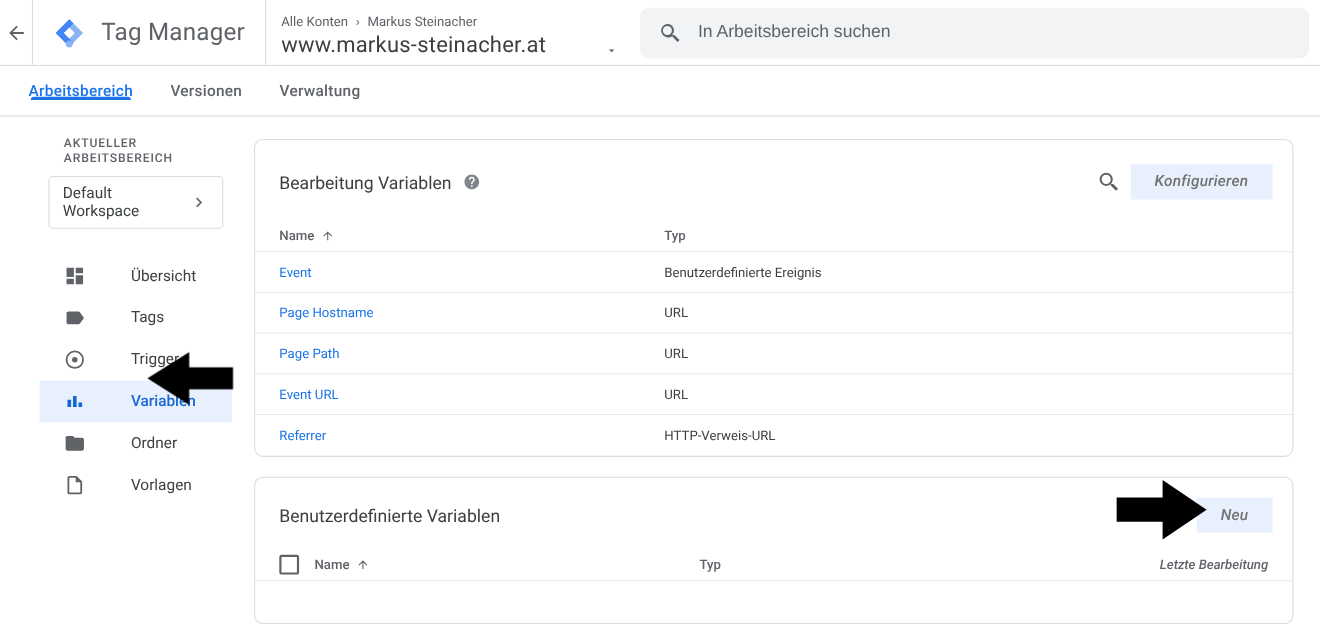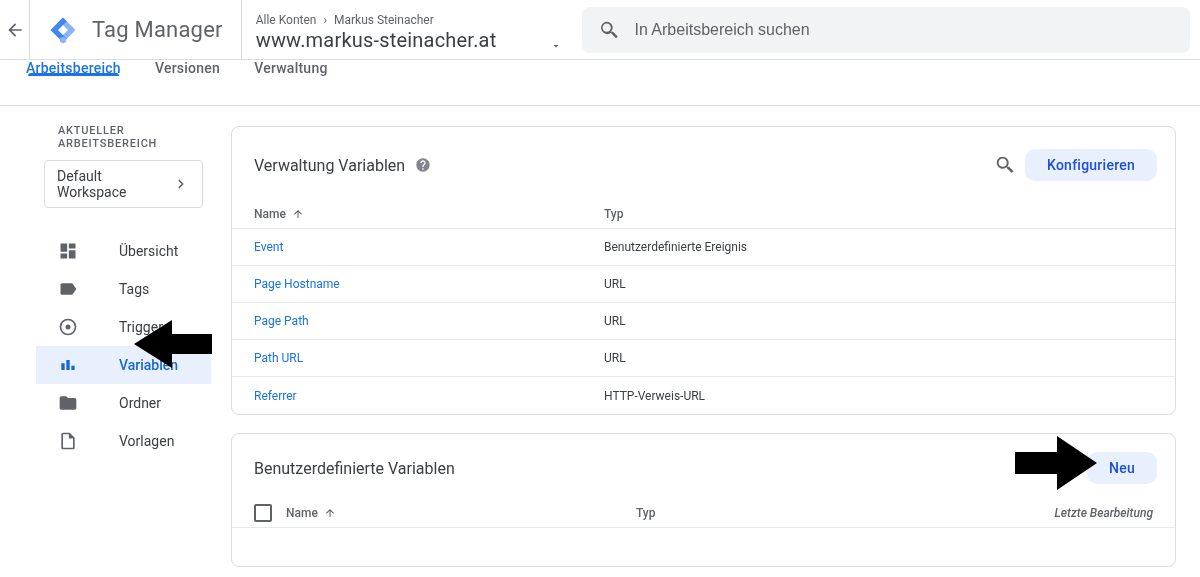--- a/index.html
+++ b/index.html
@@ -16,21 +16,21 @@
   .breadcrumb .chev { margin: 0 4px; }
   .container-row { display:flex; align-items:flex-end; margin-top:1px;gap:44px;}
   .container-name { font-size:20px; color:#3c4043; letter-spacing:0.2px;}
   .dropdown-caret { margin-left:10px; color:#5f6368; display:flex;}
   .search-box { flex: 0 0 608px; margin-left: 6px; height:46px; background:#f1f3f4; border-radius:8px; display:flex; align-items:center; padding:0 16px; }
   .search-box .sicon { color:#5f6368; margin-right:14px; display:flex;}
   .search-box input { border:none; background:transparent; outline:none; font-size:16px; color:#3c4043; width:100%; }
   .search-box input::placeholder { color:#5f6368; }
 
   
-  .tab-bar { display:flex; height:46px; border-bottom:1px solid #dadce0; padding-left:22px; align-items:flex-start;}
+  .tab-bar { display:flex; height:46px; border-bottom:1px solid #dadce0; padding-left:22px; align-items:center;}
   .tab { display:flex; align-items:center; padding:0 4px; margin-right:26px; color:#5f6368; font-size:14px; font-weight:500; cursor:pointer; position:relative; letter-spacing:0.25px;}
   .tab.active { color:#1a73e8; }
   .tab.active::after { content:""; position:absolute; bottom:0; left:6px; right:6px; height:3px; background:#1a73e8; border-radius:3px 3px 0 0;}
 
   
   .main { display:flex; height:calc(577px - 60px - 46px); }
   .sidebar { width:211px; padding-top:18px;padding-left:36px; }
   .ws-label { font-size:11px; font-weight:500; color:#5f6368; letter-spacing:0.8px; padding:0 22px 10px 22px;}
   .ws-select { margin: 0 8px 24px 8px; border:1px solid #dadce0; border-radius:4px; height:48px; display:flex; align-items:center; justify-content:space-between; padding:0 12px; cursor:pointer; font-size:14px; color:#3c4043;}
   .nav-item { display:flex; align-items:center; height:38px; padding-left:22px; cursor:pointer; color:#5f6368; font-size:14px;}
@@ -41,21 +41,21 @@
   .nicon { width:20px; height:20px; margin-right:18px; display:flex; align-items:center; justify-content:center; color:#5f6368;}
   .arrow-annotation { position:absolute; z-index:10; pointer-events:none;}
 
   .content { flex:1; padding: 20px 24px 0 20px; background:#fff; overflow:auto;}
   .card { border:1px solid #dadce0; border-radius:8px; margin-bottom:18px; background:#fff;}
   .card-header { display:flex; align-items:center; justify-content:space-between; padding:18px 18px 14px 22px;}
   .card-title { font-size:16px; color:#3c4043; display:flex; align-items:center;}
   .help-icon { margin-left:10px; color:#80868b; display:flex; cursor:pointer;}
   .header-actions { display:flex; align-items:center;}
   .icon-btn { width:40px; height:40px; display:flex; align-items:center; justify-content:center; color:#5f6368; cursor:pointer; border-radius:50%;}
-  .pill-btn { background:#fff; color:#1d4ed8; font-weight:500; font-size:14px; padding:8px 22px; border-radius:10px; cursor:pointer; letter-spacing:0.25px; }
+  .pill-btn { background:#fff; color:#737373; font-weight:500; font-size:14px; padding:8px 22px; border-radius:0; cursor:pointer; letter-spacing:0.25px;font-style:italic; }
   .pill-btn.filled { background:#e8f0fe; }
   .table-head { display:flex; padding:0 22px; height:30px; align-items:center; color:#5f6368; font-size:12px; font-weight:500; border-bottom:1px solid #e8eaed;}
   .th-name { display:flex; align-items:center; width:350px;}
   .th-check { width:32px; display:flex; align-items:center;}
   .sort-arrow { margin-left:6px; display:flex;}
   .row { display:flex; padding:0 22px; height:37px; align-items:center; border-bottom:1px solid #e8eaed; font-size:12px;}
   .row:last-child { border-bottom:none; }
   .row .name-cell { width:350px; color:#1a73e8; cursor:pointer;}
   .type-cell { color:#3c4043;}
   .checkbox { width:18px; height:18px; border:2px solid #5f6368; border-radius:2px; cursor:pointer;}
@@ -181,21 +181,21 @@
     <svg class="arrow-annotation" style="left:134px; top:212px;" width="78" height="52" viewBox="0 0 78 52">
         <polygon points="78,16 38,16 38,2 0,26 38,50 38,36 78,36" fill="#000"></polygon>
       </svg>
   </div>
 
   <div class="content">
 
     <div class="card">
       <div class="card-header">
         <div class="card-title">
-          <span>Verwaltung Variablen</span>
+          <span>Bearbeitung Variablen</span>
           <span class="help-icon">
             <svg width="16" height="16" viewBox="0 0 24 24">
                 <path fill="currentColor" d="M12 2C6.48 2 2 6.48 2 12s4.48 10 10 10 10-4.48 10-10S17.52 2 12 2zm1 17h-2v-2h2v2zm2.07-7.75l-.9.92C13.45 12.9 13 13.5 13 15h-2v-.5c0-1.1.45-2.1 1.17-2.83l1.24-1.26c.37-.36.59-.86.59-1.41 0-1.1-.9-2-2-2s-2 .9-2 2H8c0-2.21 1.79-4 4-4s4 1.79 4 4c0 .88-.36 1.68-.93 2.25z"></path>
               </svg>
           </span>
         </div>
         <div class="header-actions">
           <div class="icon-btn">
             <svg width="22" height="22" viewBox="0 0 24 24">
                 <path fill="currentColor" d="M15.5 14h-.79l-.28-.27a6.5 6.5 0 10-.7.7l.27.28v.79l5 4.99L21.49 19l-4.99-5zm-6 0C7.01 14 5 11.99 5 9.5S7.01 5 9.5 5 14 7.01 14 9.5 11.99 14 9.5 14z"></path>
@@ -221,21 +221,21 @@
       </div>
       <div class="row">
         <div class="name-cell">Page Hostname</div>
         <div class="type-cell">URL</div>
       </div>
       <div class="row">
         <div class="name-cell">Page Path</div>
         <div class="type-cell">URL</div>
       </div>
       <div class="row">
-        <div class="name-cell">Path URL</div>
+        <div class="name-cell">Event URL</div>
         <div class="type-cell">URL</div>
       </div>
       <div class="row">
         <div class="name-cell">Referrer</div>
         <div class="type-cell">HTTP-Verweis-URL</div>
       </div>
     </div>
 
     <div class="card" style="position:relative;">
       <div class="card-header">

